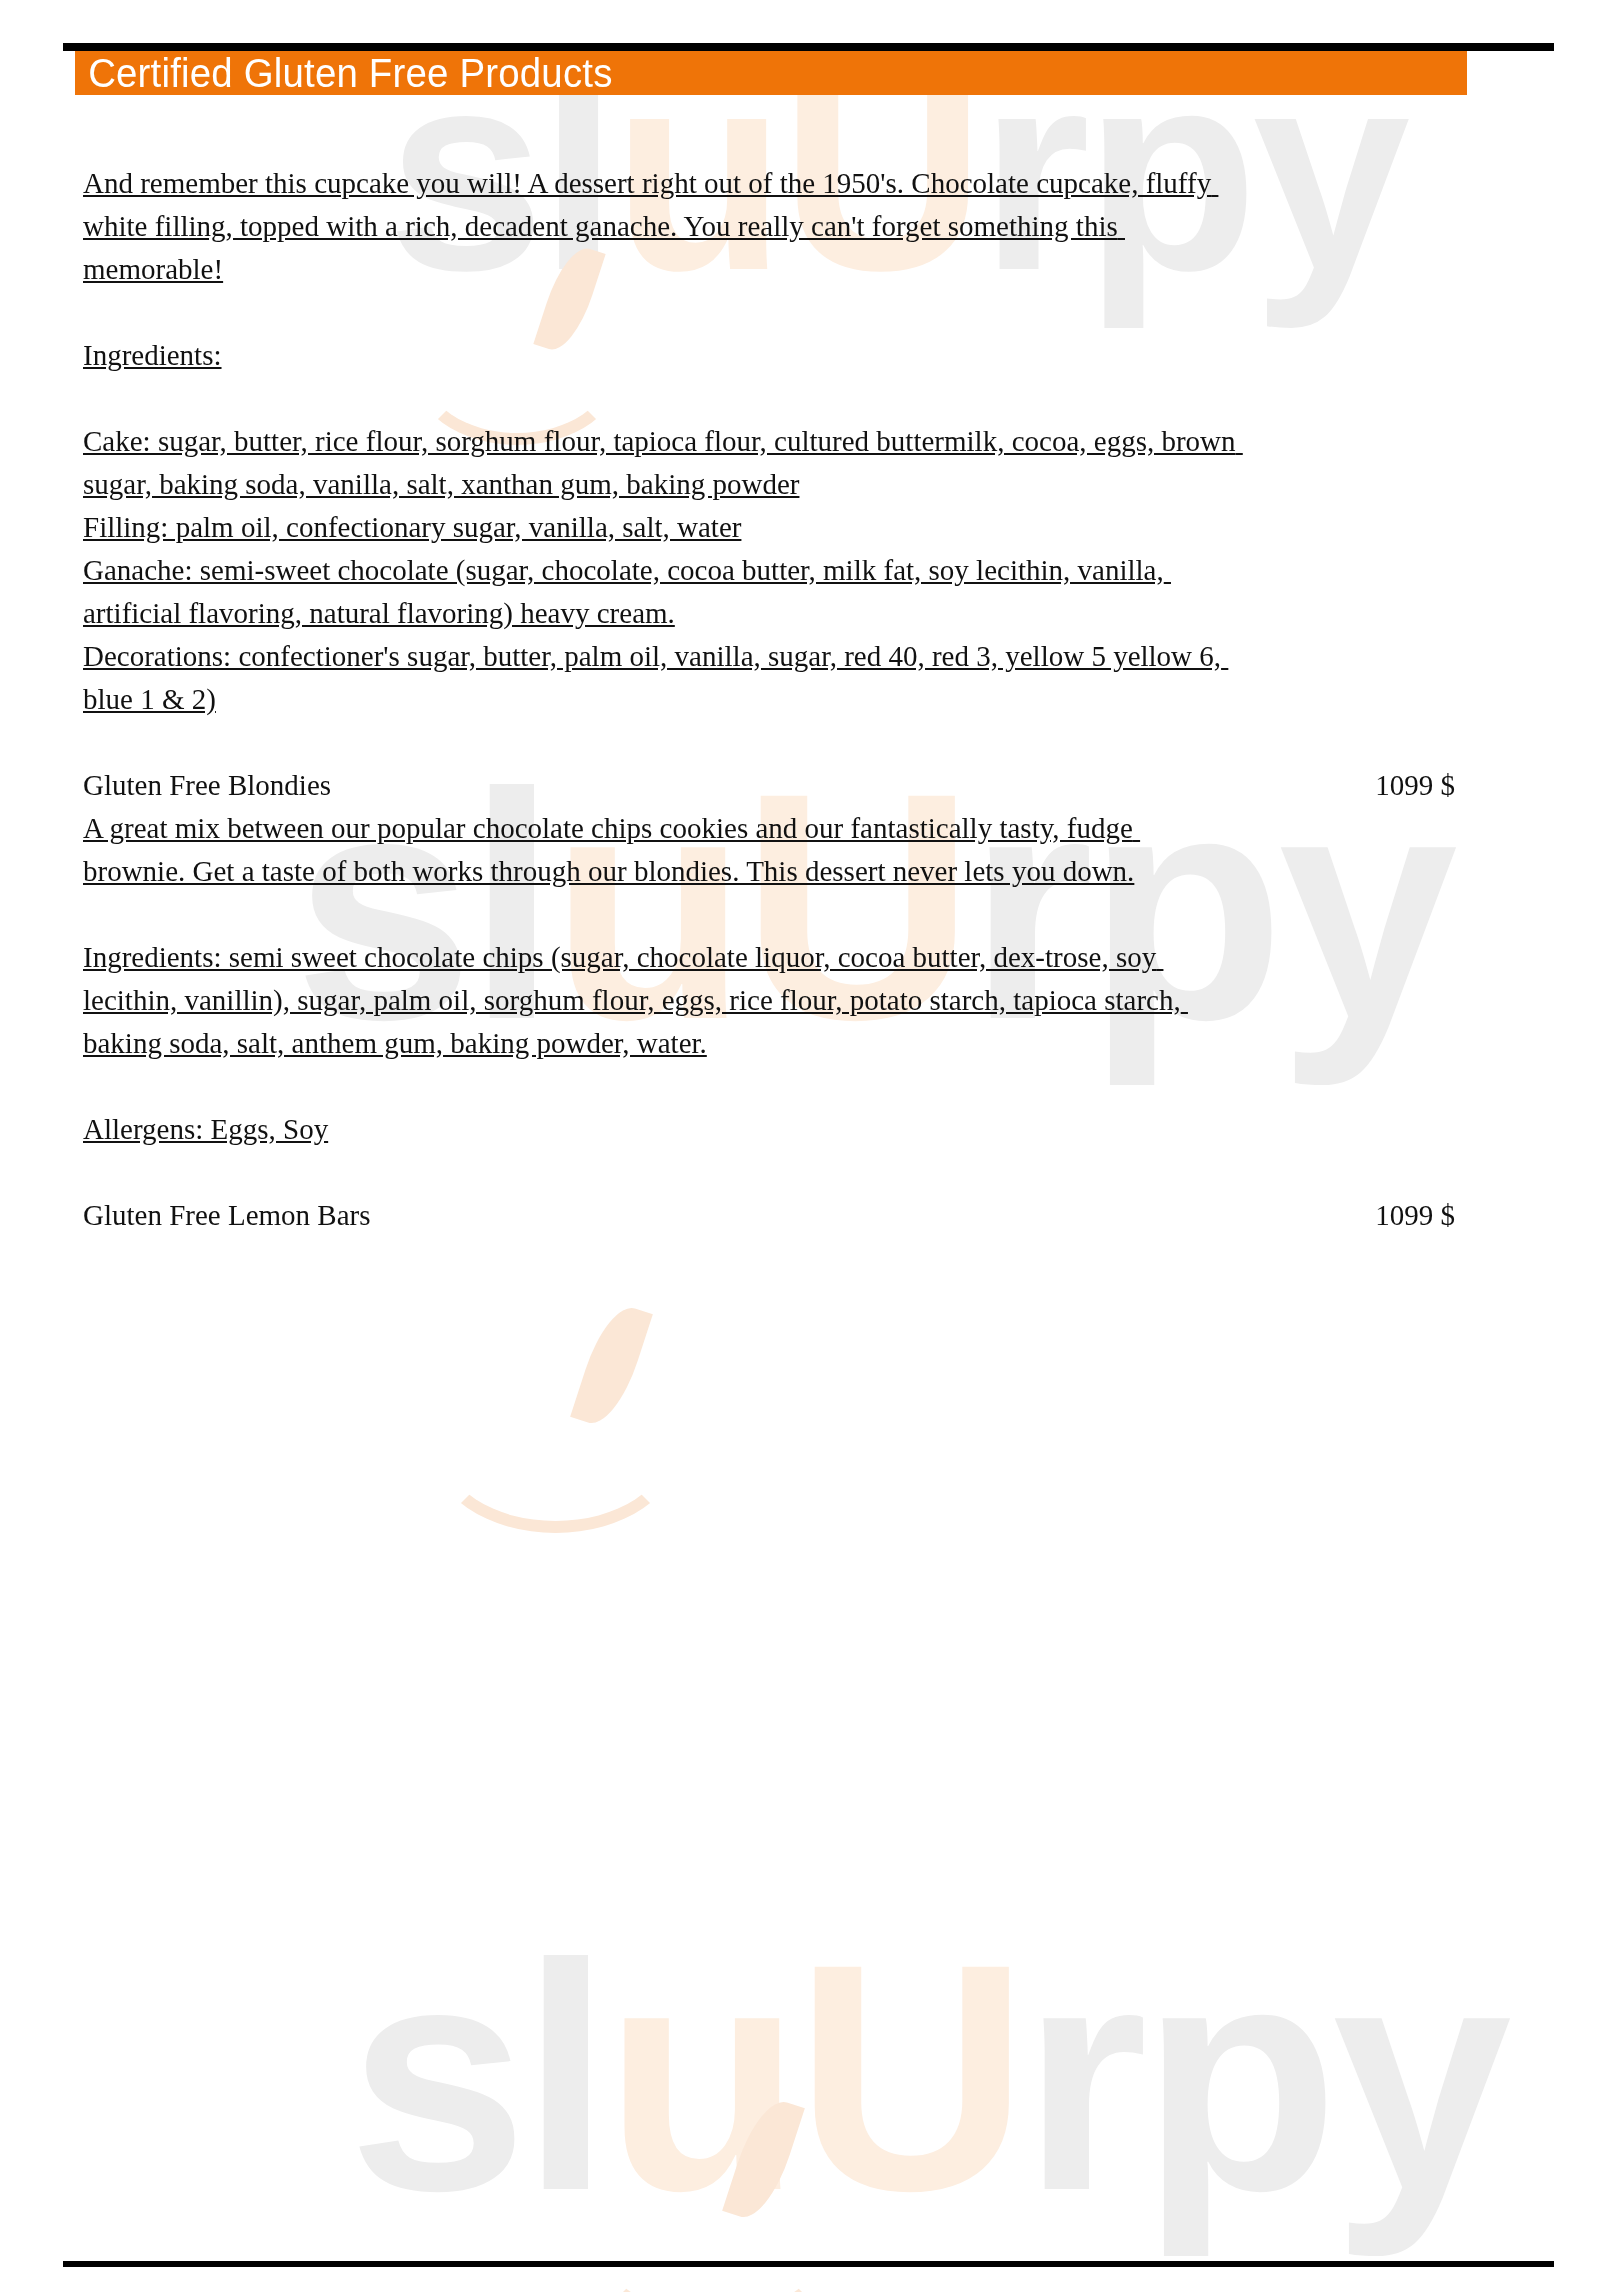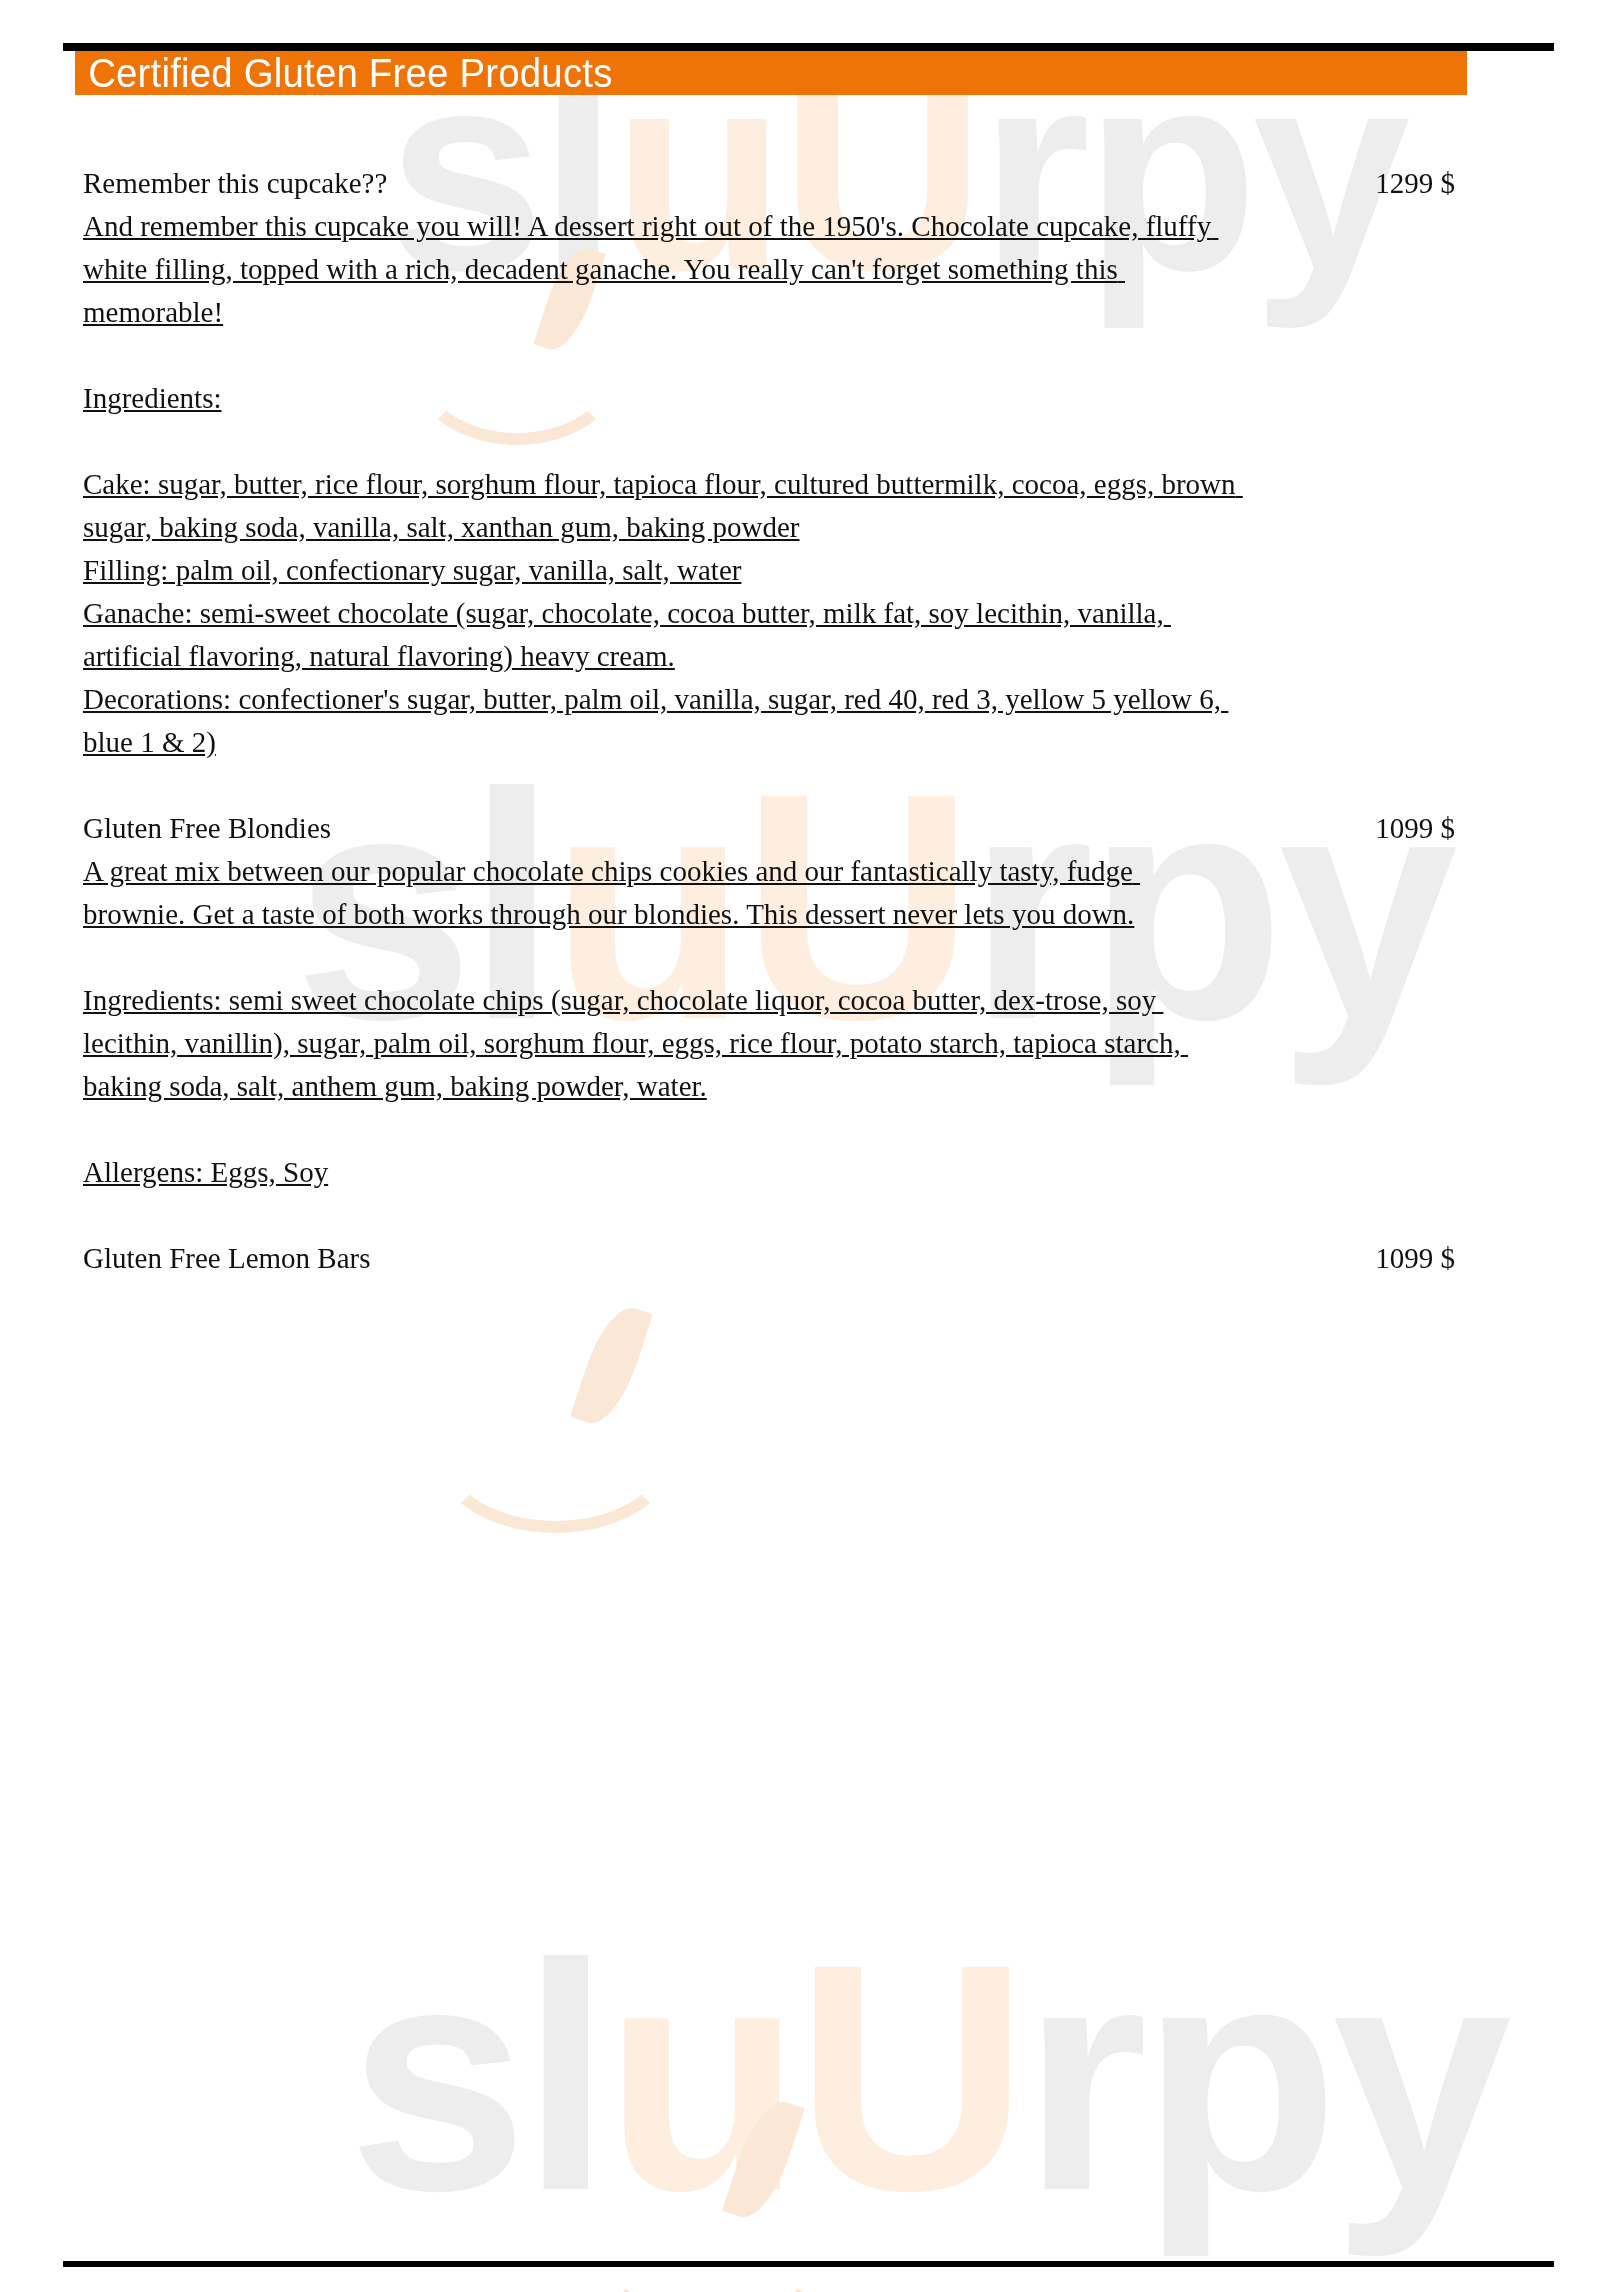--- a/index.html
+++ b/index.html
@@ -185,24 +185,20 @@
 
   <div class="top-rule"></div>
   <div class="section-banner">
     <div class="section-title">Certified Gluten Free Products</div>
   </div>
 
   <div class="content">
     <div class="items">
 
       <div class="menu-item">
-        <div class="item-head">
-          <div class="item-name">Remember this cupcake??</div>
-          <div class="item-price">1299 $</div>
-        </div>
         <div class="item-desc">And remember this cupcake you will! A dessert right out of the 1950's. Chocolate cupcake, fluffy white filling, topped with a rich, decadent ganache. You really can't forget something this memorable!
 
 Ingredients:
 
 Cake: sugar, butter, rice flour, sorghum flour, tapioca flour, cultured buttermilk, cocoa, eggs, brown sugar, baking soda, vanilla, salt, xanthan gum, baking powder
 Filling: palm oil, confectionary sugar, vanilla, salt, water
 Ganache: semi-sweet chocolate (sugar, chocolate, cocoa butter, milk fat, soy lecithin, vanilla, artificial flavoring, natural flavoring) heavy cream.
 Decorations: confectioner's sugar, butter, palm oil, vanilla, sugar, red 40, red 3, yellow 5 yellow 6, blue 1 &amp; 2)</div>
       </div>
 

